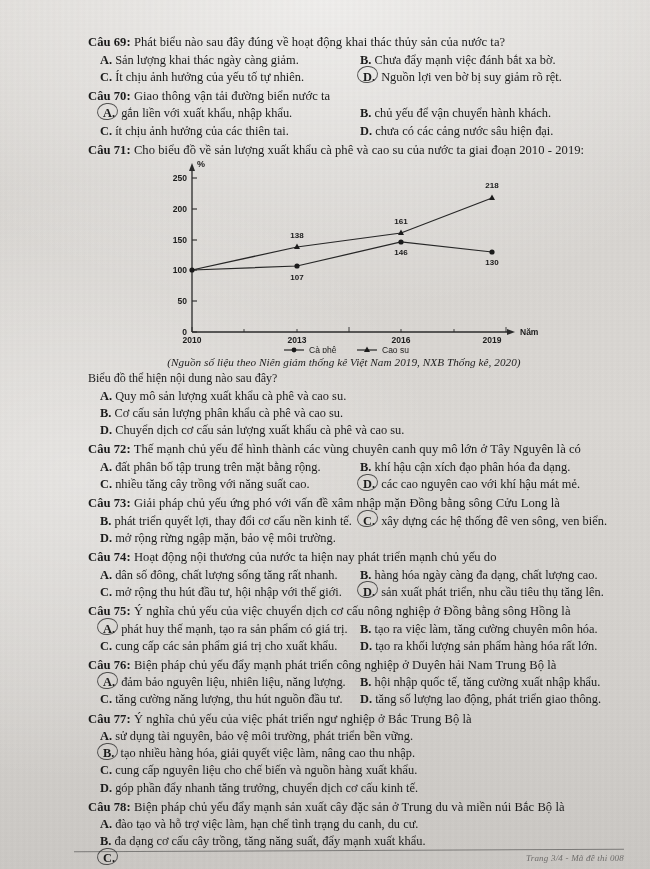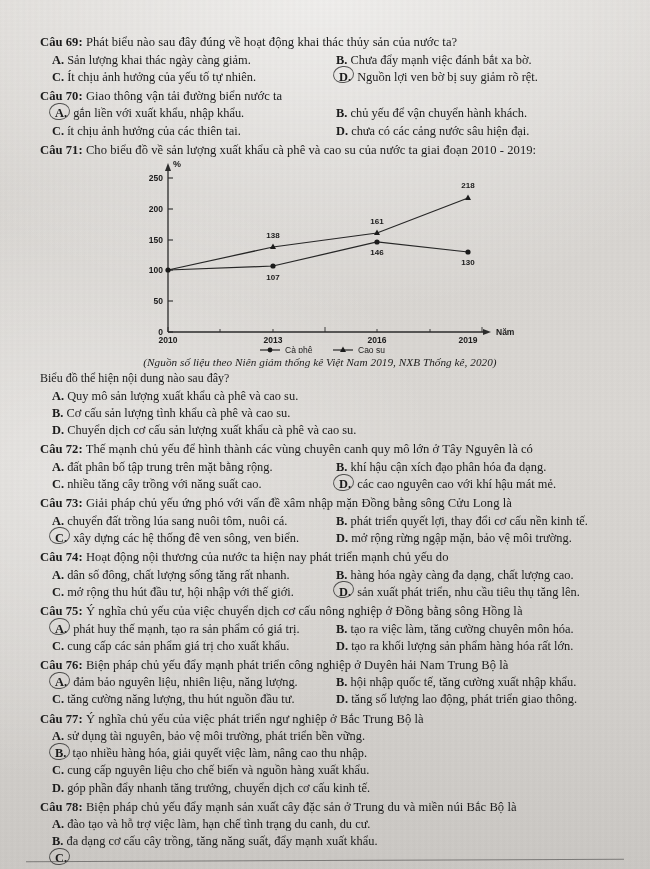--- a/index.html
+++ b/index.html
@@ -28,20 +28,21 @@
     position:absolute; inset:0;
     background:
       repeating-linear-gradient(0deg, rgba(0,0,0,0.012) 0px, rgba(0,0,0,0) 2px, rgba(0,0,0,0.012) 4px),
       repeating-linear-gradient(90deg, rgba(0,0,0,0.010) 0px, rgba(0,0,0,0) 3px, rgba(0,0,0,0.010) 6px);
     pointer-events:none;
   }
   .content {
     position: absolute;
     inset: 0;
     padding: 34px 36px 10px 26px;
+    margin-left: 48px;
   }
   .q {
     margin: 0 0 2px 0;
   }
   .qhead {
     font-size: 12.6px;
     line-height: 1.32;
     margin: 0 0 1px 14px;
     letter-spacing: 0.05px;
   }
@@ -234,21 +235,21 @@
           <text x="248" y="193" font-size="8.5" font-family="'Liberation Sans',sans-serif" fill="#1b1b1b">Cao su</text>
         </g>
       </svg>
     </div>
 
     <div class="srcnote">(Nguồn số liệu theo Niên giám thống kê Việt Nam 2019, NXB Thống kê, 2020)</div>
 
     <div class="prompt-line">Biểu đồ thể hiện nội dung nào sau đây?</div>
     <div class="opts1">
       <div class="opt"><b>A.</b> <span>Quy mô sản lượng xuất khẩu cà phê và cao su.</span></div>
-      <div class="opt"><b>B.</b> <span>Cơ cấu sản lượng tình khẩu cà phê và cao su.</span></div>
+      <div class="opt"><b>B.</b> <span>Cơ cấu sản lượng phân khẩu cà phê và cao su.</span></div>
       <div class="opt"><b>D.</b> <span>Chuyển dịch cơ cấu sản lượng xuất khẩu cà phê và cao su.</span></div>
     </div>
   </div>
 
   <div class="q">
     <div class="qhead">
       <span class="qnum">Câu 72:</span>
       <span>Thế mạnh chủ yếu để hình thành các vùng chuyên canh quy mô lớn ở Tây Nguyên là có</span>
     </div>
     <div class="opts2">
@@ -258,21 +259,20 @@
       <div class="opt"><b class="circled">D.</b> <span>các cao nguyên cao với khí hậu mát mẻ.</span></div>
     </div>
   </div>
 
   <div class="q">
     <div class="qhead">
       <span class="qnum">Câu 73:</span>
       <span>Giải pháp chủ yếu ứng phó với vấn đề xâm nhập mặn Đồng bằng sông Cửu Long là</span>
     </div>
     <div class="opts2">
-      <div class="opt"><b>A.</b> <span>chuyển đất trồng lúa sang nuôi tôm, nuôi cá.</span></div>
       <div class="opt"><b>B.</b> <span>phát triển quyết lợi, thay đổi cơ cấu nền kinh tế.</span></div>
       <div class="opt"><b class="circled">C.</b> <span>xây dựng các hệ thống đê ven sông, ven biển.</span></div>
       <div class="opt"><b>D.</b> <span>mở rộng rừng ngập mặn, bảo vệ môi trường.</span></div>
     </div>
   </div>
 
   <div class="q">
     <div class="qhead">
       <span class="qnum">Câu 74:</span>
       <span>Hoạt động nội thương của nước ta hiện nay phát triển mạnh chủ yếu do</span>
@@ -332,15 +332,16 @@
     <div class="opts1">
       <div class="opt"><b>A.</b> <span>đào tạo và hỗ trợ việc làm, hạn chế tình trạng du canh, du cư.</span></div>
       <div class="opt"><b>B.</b> <span>đa dạng cơ cấu cây trồng, tăng năng suất, đẩy mạnh xuất khẩu.</span></div>
       <div class="opt"><b class="circled">C.</b> </div>
 
     </div>
   </div>
 
   <div class="footer">
     <div class="rule"></div>
+    <div class="footer-txt">Trang 3/4 - Mã đề thi 008</div>
   </div>
 
 </div>
 
 </body></html>

